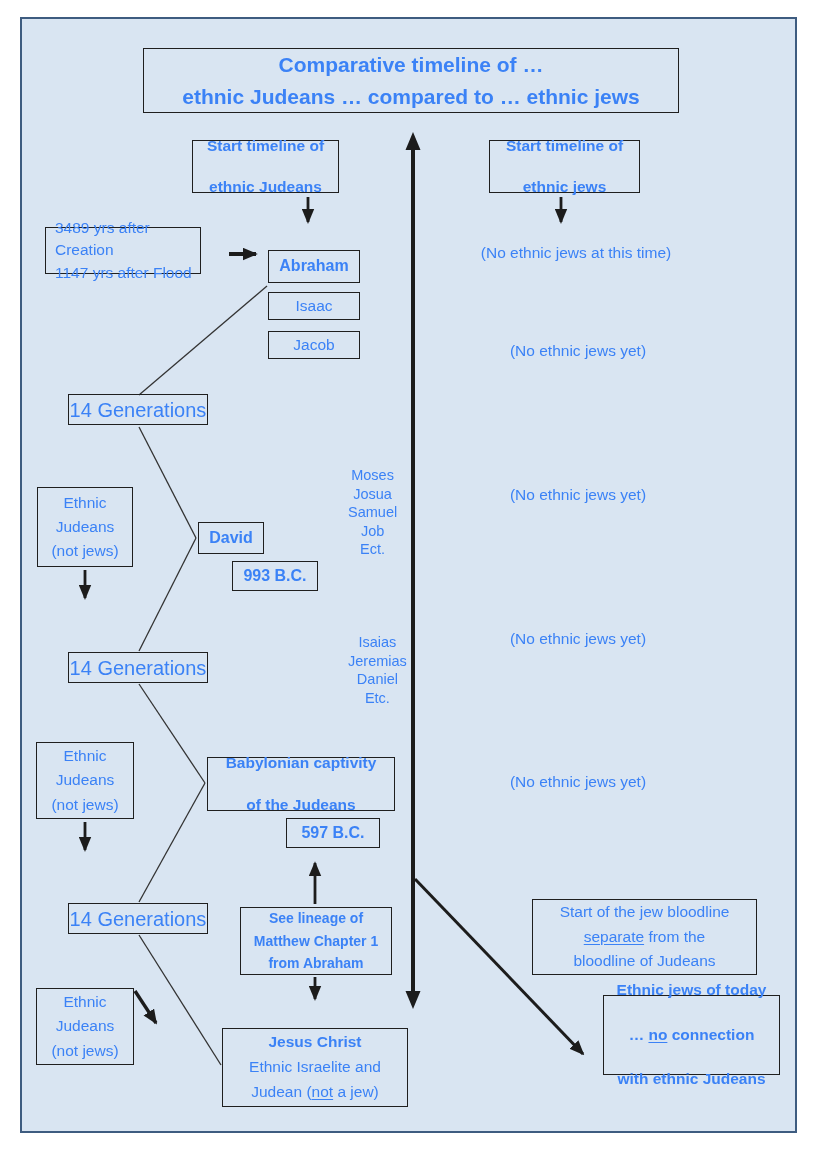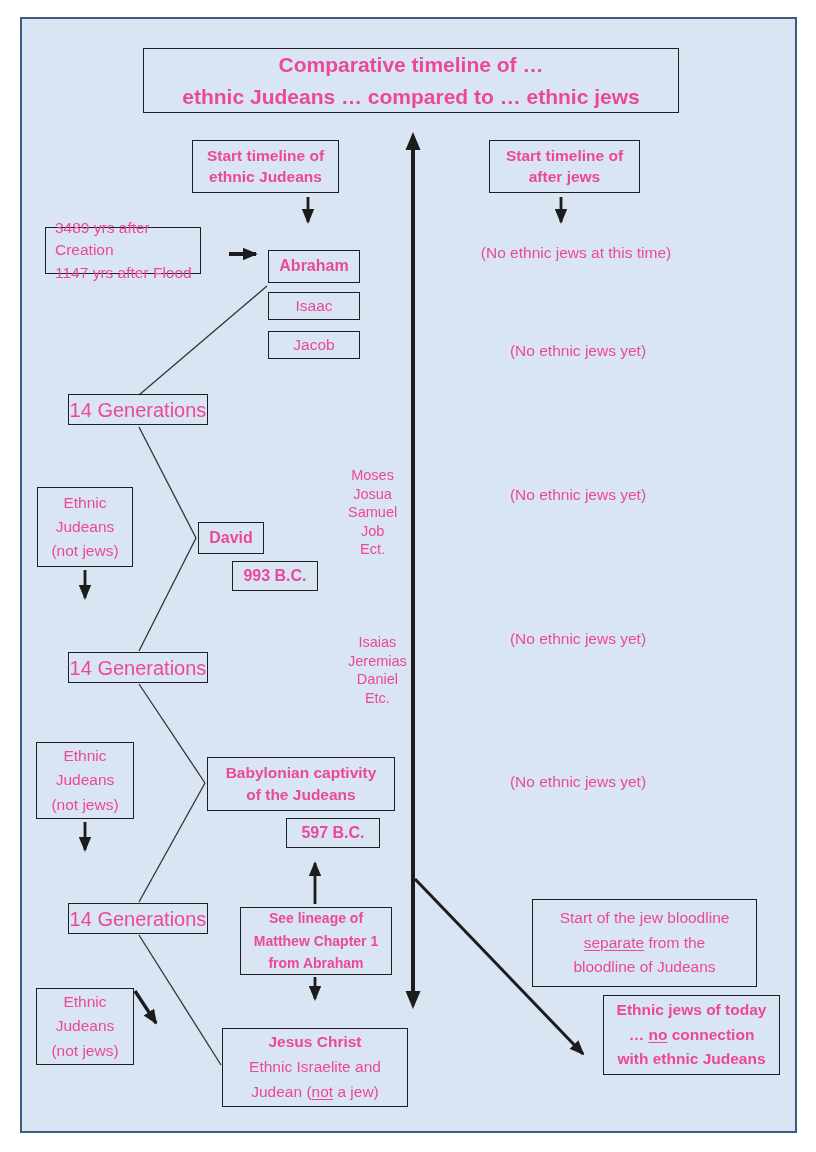--- a/index.html
+++ b/index.html
@@ -1,24 +1,24 @@
 <!DOCTYPE html>
 <html><head>
 <meta charset="utf-8">
 <style>
   html,body{margin:0;padding:0;background:#ffffff;}
   .page{position:relative;width:816px;height:1152px;background:#ffffff;overflow:hidden;
-        font-family:"Liberation Sans",sans-serif;color:#ec4899;}
+        font-family:"Liberation Sans",sans-serif;color:#3b82f6;}
   .panel{position:absolute;left:20px;top:17px;width:773px;height:1112px;
          background:#d9e5f2;border:2px solid #3e5c80;}
   svg.arrows{position:absolute;left:0;top:0;width:816px;height:1152px;pointer-events:none;}
   .box{position:absolute;border:1.6px solid #1f1f1f;background:transparent;
        display:flex;flex-direction:column;align-items:center;justify-content:center;
        text-align:center;line-height:1.3;font-size:15.5px;box-sizing:border-box;}
-  .b{font-weight:bold;}
+  .b{font-weight:bold;gap:20px;}
   .u{text-decoration:underline;text-underline-offset:2px;}
   .note{position:absolute;font-size:15.5px;white-space:nowrap;text-align:center;}
   .list{position:absolute;font-size:14.5px;line-height:18.6px;text-align:center;}
   .title-box{font-size:21px;font-weight:bold;line-height:1.5;}
   .gen{font-size:20px;}
   .eth{line-height:1.55;}
   .lineage{font-size:14px;font-weight:bold;line-height:1.6;}
   .tall{line-height:1.6;}
   .leftalign{align-items:flex-start;text-align:left;padding-left:9px;line-height:1.45;}
 </style>
@@ -61,21 +61,21 @@
     <div>Comparative timeline of …</div>
     <div>ethnic Judeans … compared to … ethnic jews</div>
   </div>
 
   <div class="box b" style="left:192px;top:140px;width:147px;height:53px;">
     <div>Start timeline of</div>
     <div>ethnic Judeans</div>
   </div>
   <div class="box b" style="left:489px;top:140px;width:151px;height:53px;">
     <div>Start timeline of</div>
-    <div>after jews</div>
+    <div>ethnic jews</div>
   </div>
 
   <div class="box leftalign" style="left:45px;top:227px;width:156px;height:47px;">
     <div>3489 yrs after Creation</div>
     <div>1147 yrs after Flood</div>
   </div>
 
   <div class="box b" style="left:268px;top:250px;width:92px;height:33px;font-size:16px;">
     <div>Abraham</div>
   </div>
@@ -157,21 +157,21 @@
     <span>(No ethnic jews yet)</span>
   </div>
 
 
   <div class="box lineage" style="left:240px;top:907px;width:152px;height:68px;">
     <div>See lineage of</div>
     <div>Matthew Chapter 1</div>
     <div>from Abraham</div>
   </div>
 
-  <div class="box tall" style="left:532px;top:899px;width:225px;height:88px;">
+  <div class="box tall" style="left:532px;top:899px;width:225px;height:76px;">
     <div>Start of the jew bloodline</div>
     <div><span class="u">separate</span><span> from the</span></div>
     <div>bloodline of Judeans</div>
   </div>
 
   <div class="box tall" style="left:222px;top:1028px;width:186px;height:79px;">
     <div class="b">Jesus Christ</div>
     <div>Ethnic Israelite and</div>
     <div><span>Judean (</span><span class="u">not</span><span> a jew)</span></div>
   </div>

